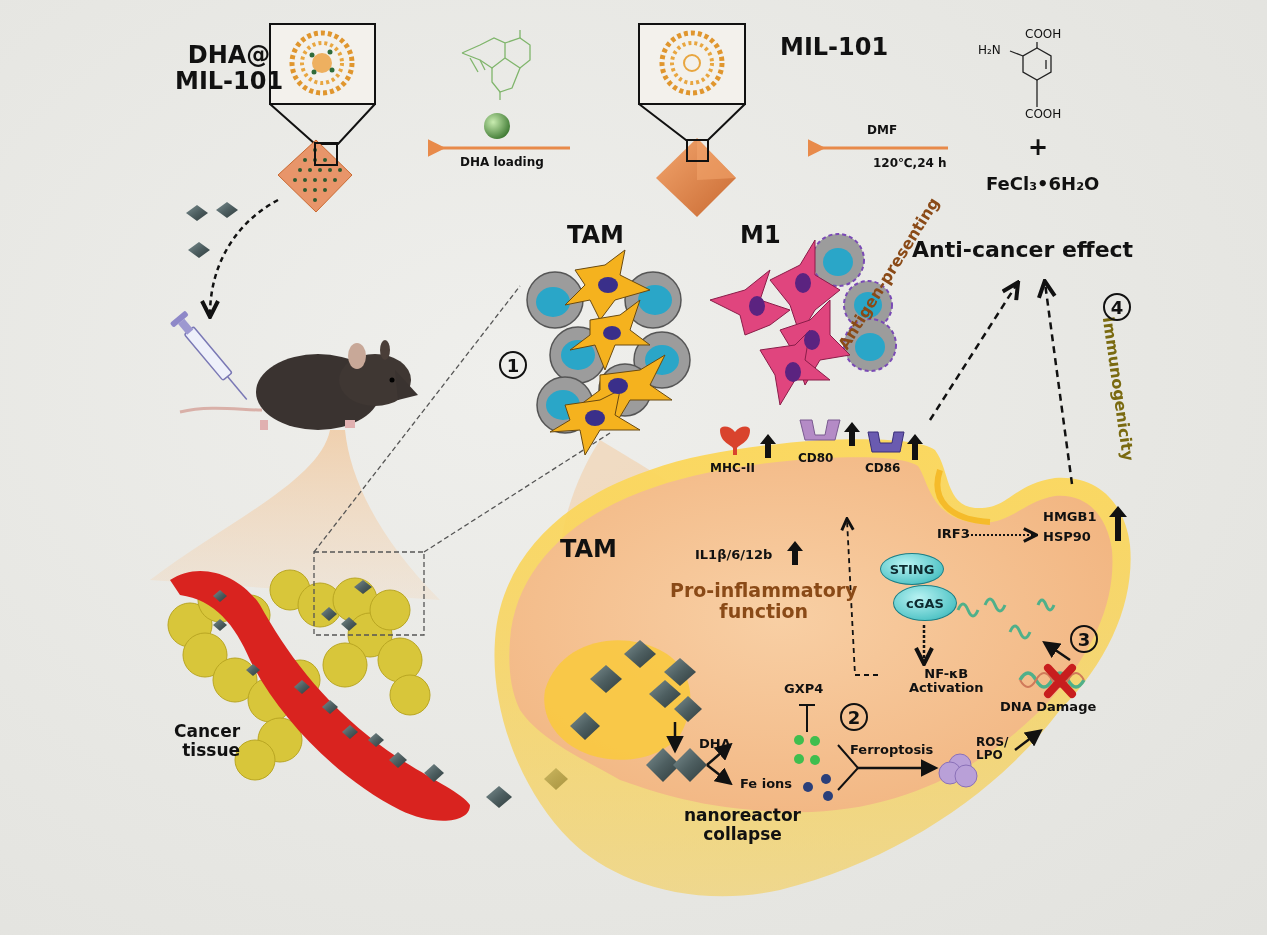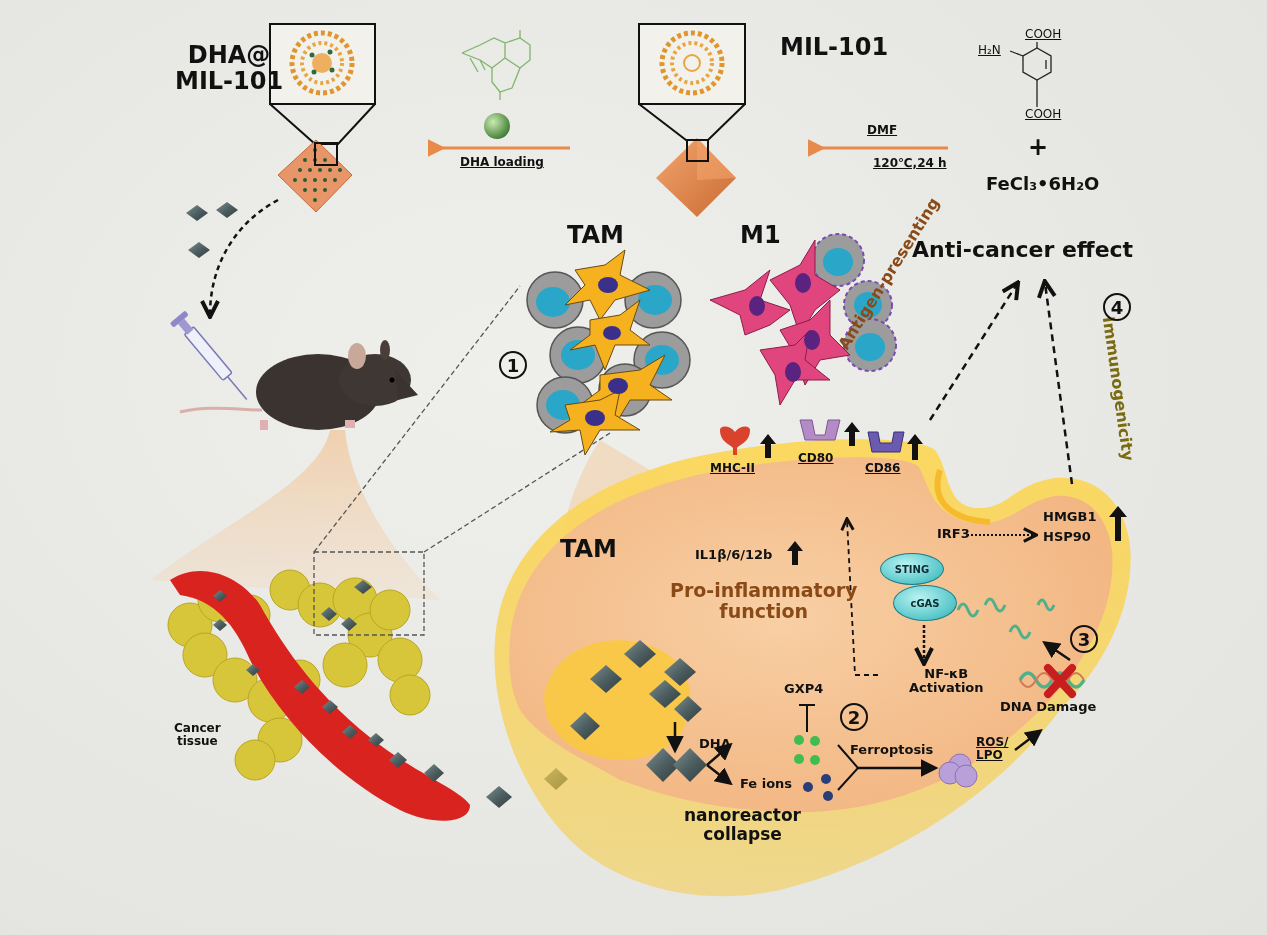--- a/index.html
+++ b/index.html
@@ -10,33 +10,33 @@
     }
     #stage { position: absolute; left: 0; top: 0; }
     .lbl {
       position: absolute; font-family: "DejaVu Sans", sans-serif; font-weight: bold;
       color: #111; white-space: nowrap; line-height: 1.1;
     }
     .big { font-size: 24px; }
     .xl { font-size: 22px; }
     .md { font-size: 15px; }
     .sm { font-size: 13px; }
-    .xs { font-size: 12px; text-decoration: underline; }
+    .xs { font-size: 12px; }
     .brown { color: #8a4a17; }
     .olive { color: #7a6a10; }
     .center { text-align: center; margin-left: 32px; }
     .circ {
       position: absolute; width: 28px; height: 28px; border: 2.5px solid #111; border-radius: 50%;
       font-family: "DejaVu Sans", sans-serif; font-weight: bold; font-size: 18px;
       display: flex; align-items: center; justify-content: center; color: #111; box-sizing: border-box;
     }
     .pill {
       position: absolute; background: radial-gradient(ellipse at 40% 35%, #b9f3f3, #56c6c8 70%, #2c9aa0);
       border: 1px solid #1b7e86; border-radius: 50%;
-      font-family: "DejaVu Sans", sans-serif; font-weight: bold; font-size: 10px; color: #0d2b30;
+      font-family: "DejaVu Sans", sans-serif; font-weight: bold; font-size: 13px; color: #0d2b30;
       display: flex; align-items: center; justify-content: center;
     }
   </style>
 </head>
 <body>
 
 <svg id="stage" width="1267" height="935" viewBox="0 0 1267 935">
   <defs>
     <linearGradient id="gCone" x1="0" y1="0" x2="0" y2="1">
       <stop offset="0" stop-color="#f0c9a0" stop-opacity="0.8"></stop>
@@ -368,21 +368,21 @@
 <div class="lbl xs" style="left:460px;top:156px;">DHA loading</div>
 <div class="lbl big" style="left:780px;top:34px;">MIL-101</div>
 <div class="lbl xs" style="left:867px;top:124px;">DMF</div>
 <div class="lbl xs" style="left:843px;top:157px;margin-left:30px;">120℃,24 h</div>
 <div class="lbl xs" style="left:1025px;top:28px;font-weight:normal;">COOH</div>
 <div class="lbl xs" style="left:978px;top:44px;font-weight:normal;">H₂N</div>
 <div class="lbl xs" style="left:1025px;top:108px;font-weight:normal;">COOH</div>
 <div class="lbl" style="left:1028px;top:134px;font-size:24px;">+</div>
 <div class="lbl" style="left:986px;top:174px;font-size:18px;">FeCl₃•6H₂O</div>
 
-<div class="lbl md center" style="left:142px;top:722px;font-size:12px;">
+<div class="lbl md center" style="left:142px;top:722px;font-size:17px;text-align:right;">
   <div>Cancer</div>
   <div>tissue</div>
 </div>
 
 <div class="lbl big" style="left:567px;top:222px;">TAM</div>
 <div class="lbl big" style="left:740px;top:222px;">M1</div>
 <div class="circ" style="left:499px;top:351px;">1</div>
 
 <div class="lbl xl" style="left:912px;top:238px;">Anti-cancer effect</div>
 <div class="lbl md brown" style="left:850px;top:335px;font-size:16px;transform:rotate(-58deg);transform-origin:left bottom;">Antigen-presenting</div>

